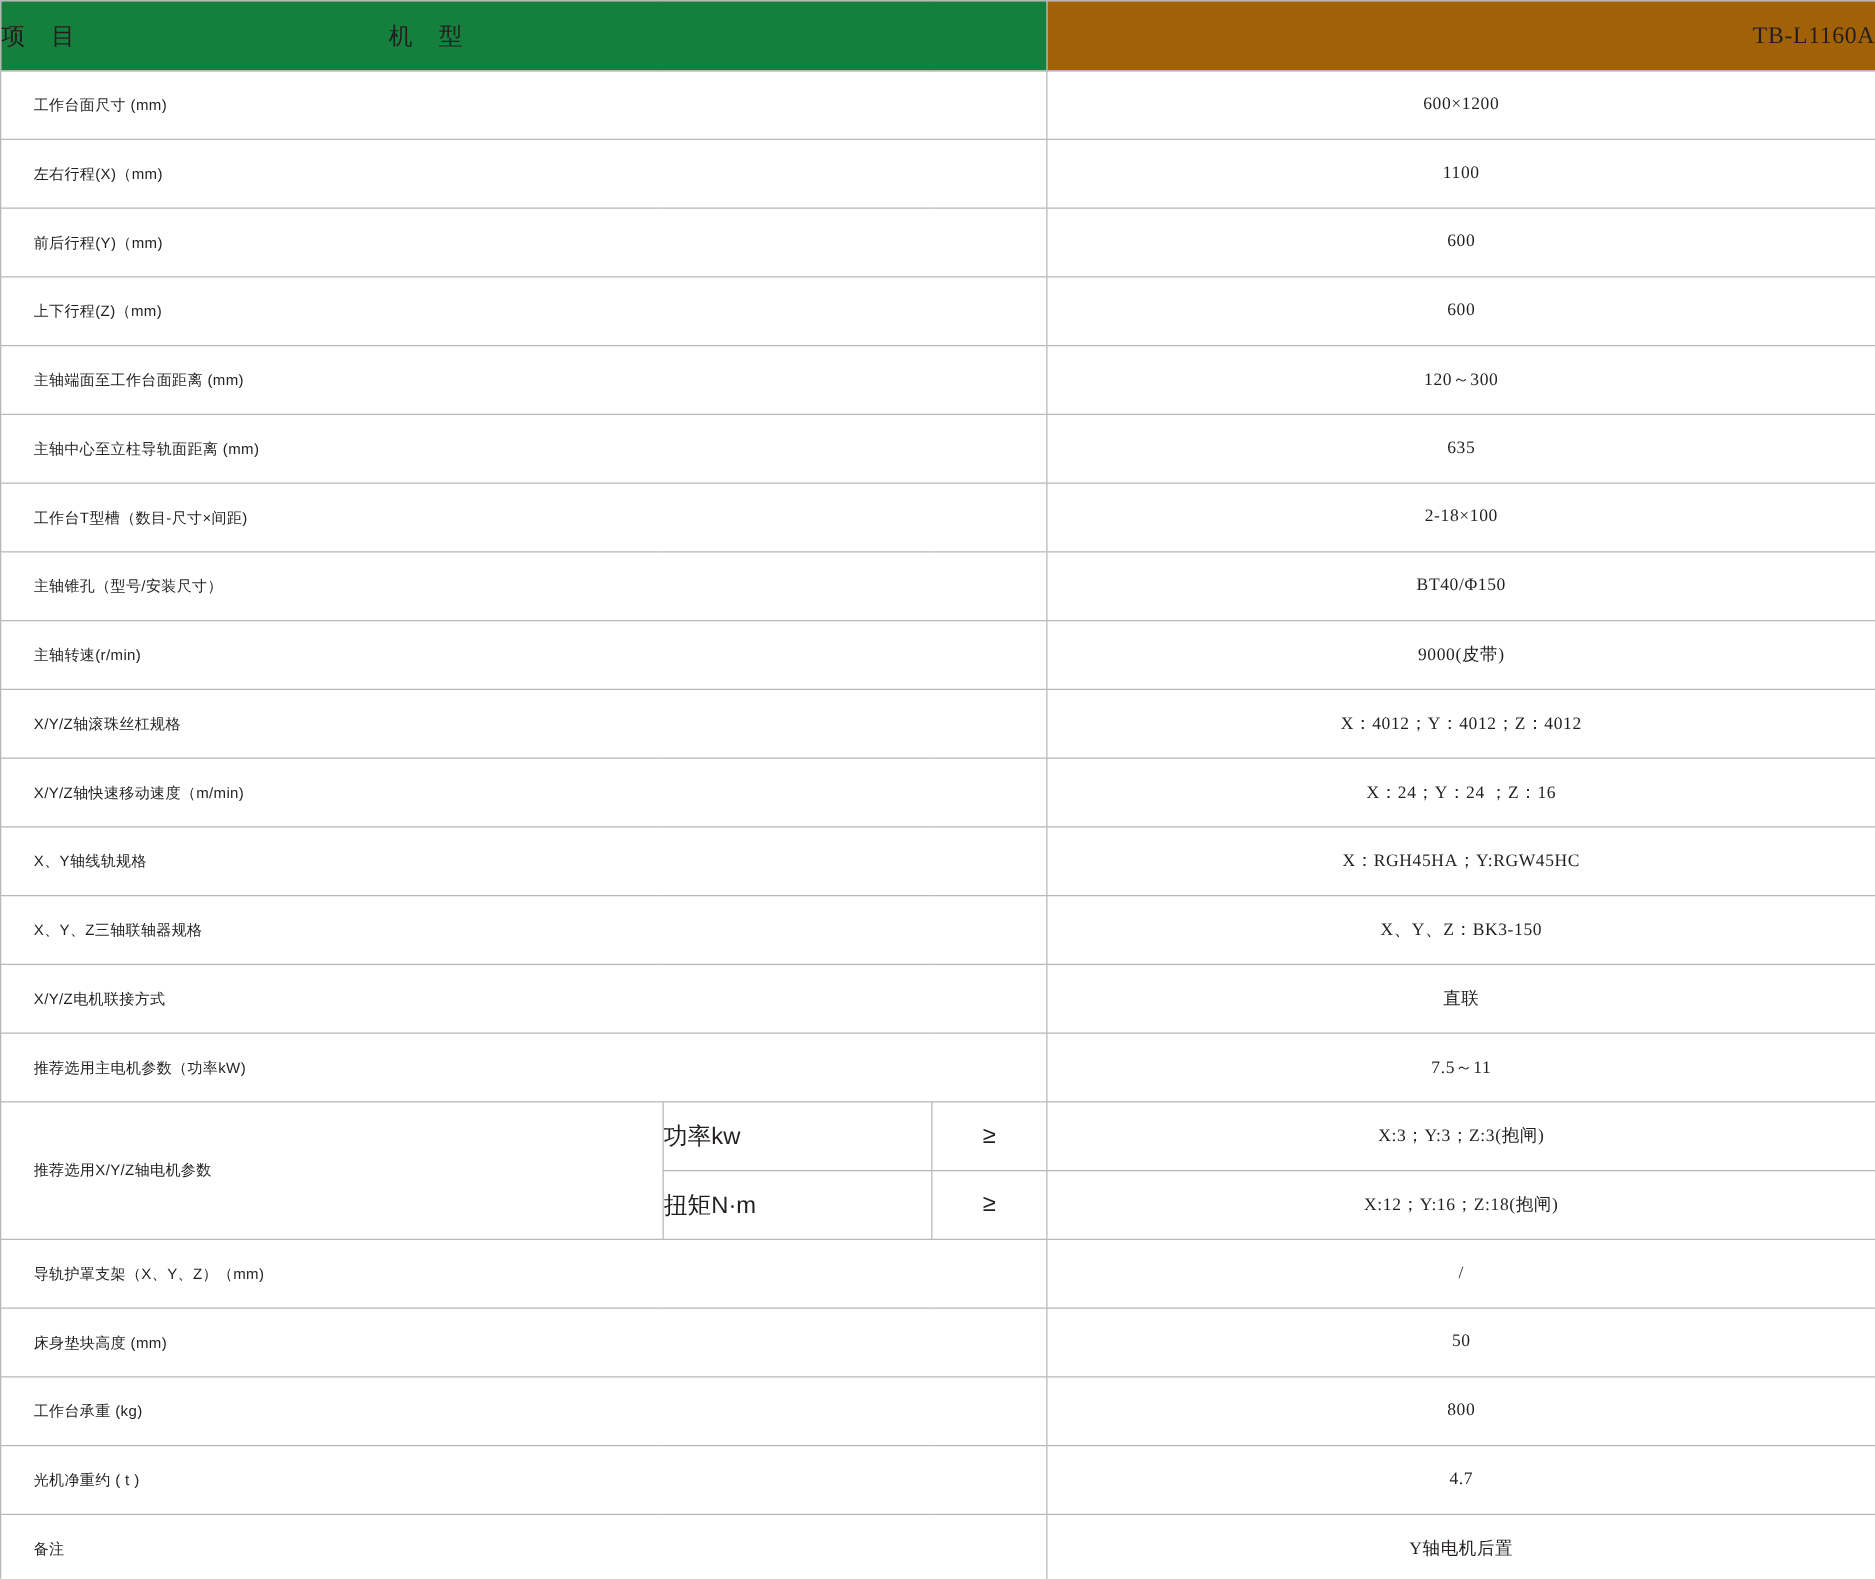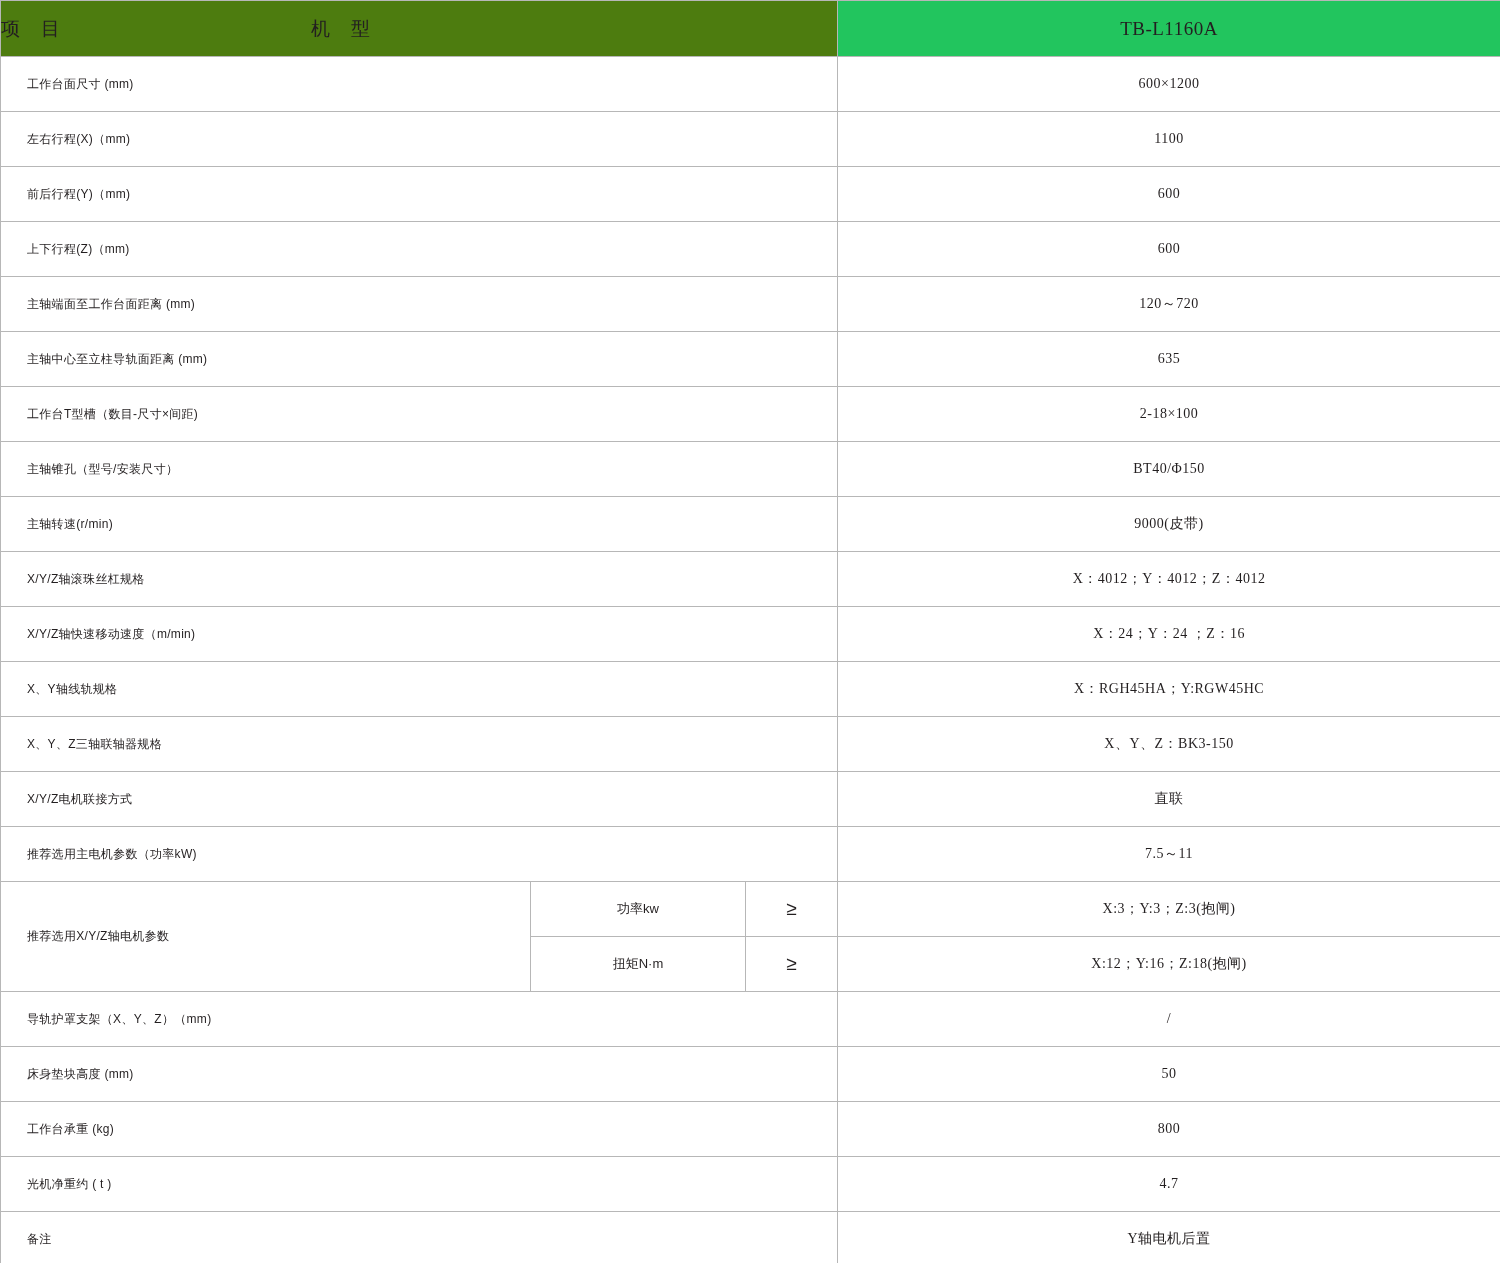--- a/index.html
+++ b/index.html
@@ -20,40 +20,40 @@
   }
   .spec-table td, .spec-table th {
     border: 1px solid #b7b7b7;
     padding: 0;
     font-weight: normal;
     font-size: 19px;
     color: #231f20;
   }
   
   .hdr-left {
-    background: #4d7c0f;
+    background: #15803d;
     color: #ffffff;
     height: 55px;
     border: 1px solid #c8161d;
     padding: 0 26px;
     font-size: 23px;
     font-weight: bold;
     letter-spacing: 1px;
     vertical-align: middle;
   }
   .hdr-left .inner {
     display: flex;
     justify-content: space-between;
     align-items: center;
     width: 370px;
   }
   .hdr-model {
-    background: #22c55e;
+    background: #a16207;
     color: #ffffff;
-    text-align: center;
+    text-align: right;
     font-size: 24px;
     font-weight: bold;
     font-family: "Liberation Serif", "DejaVu Serif", serif;
     border: 1px solid #c8161d;
     letter-spacing: 0.5px;
   }
   td.label {
     padding: 0 0 0 26px;
     height: 54px;
     vertical-align: middle;
@@ -62,24 +62,24 @@
   }
   td.value {
     text-align: center;
     vertical-align: middle;
     font-size: 14px;
     height: 54px;
     letter-spacing: 0.5px;
     font-family: Liberation Serif, serif;
   }
   td.sub-label {
-    text-align: center;
-    vertical-align: middle;
-    height: 54px;
-    font-size: 13px;
+    text-align: left;
+    vertical-align: middle;
+    height: 54px;
+    font-size: 19px;
   }
   td.sub-op {
     text-align: center;
     vertical-align: middle;
     height: 54px;
     font-size: 19px;
   }
   td.label.group {
     vertical-align: middle;
   }
@@ -116,21 +116,21 @@
     <tr>
       <td class="label" colspan="3">前后行程(Y)（mm)</td>
       <td class="value">600</td>
     </tr>
     <tr>
       <td class="label" colspan="3">上下行程(Z)（mm)</td>
       <td class="value">600</td>
     </tr>
     <tr>
       <td class="label" colspan="3">主轴端面至工作台面距离 (mm)</td>
-      <td class="value">120～720</td>
+      <td class="value">120～300</td>
     </tr>
     <tr>
       <td class="label" colspan="3">主轴中心至立柱导轨面距离 (mm)</td>
       <td class="value">635</td>
     </tr>
     <tr>
       <td class="label" colspan="3">工作台T型槽（数目-尺寸×间距)</td>
       <td class="value">2-18×100</td>
     </tr>
     <tr>

